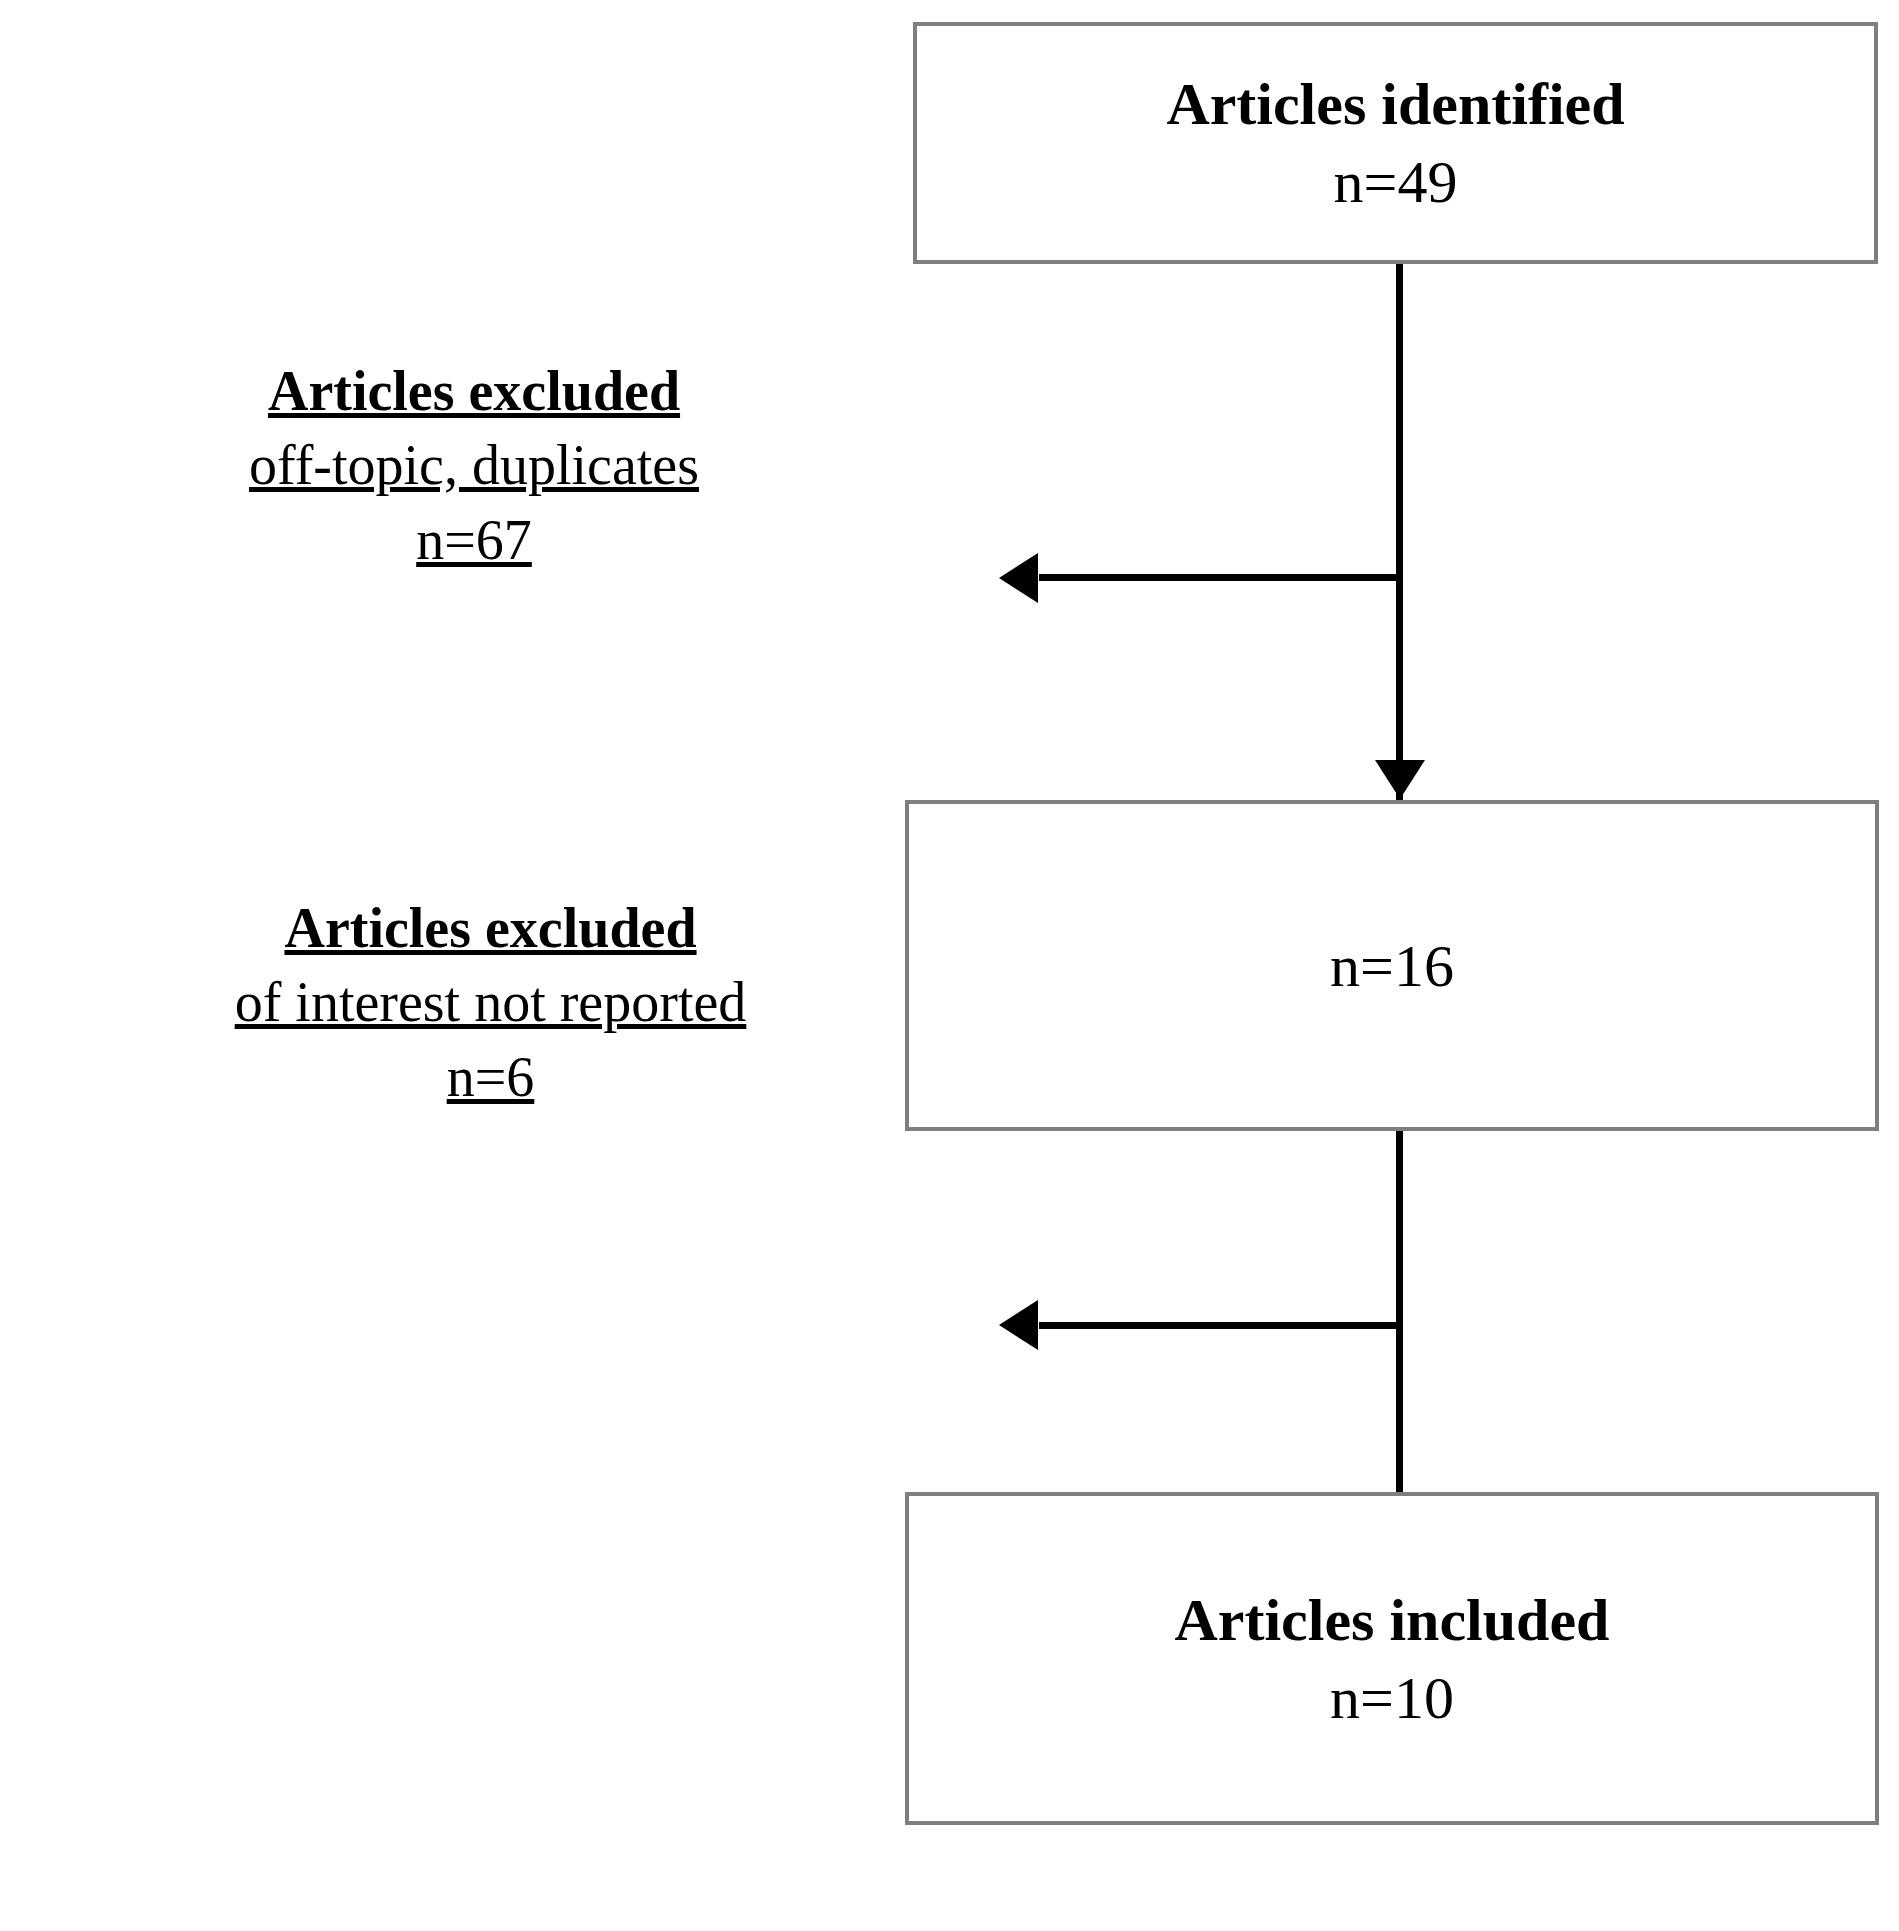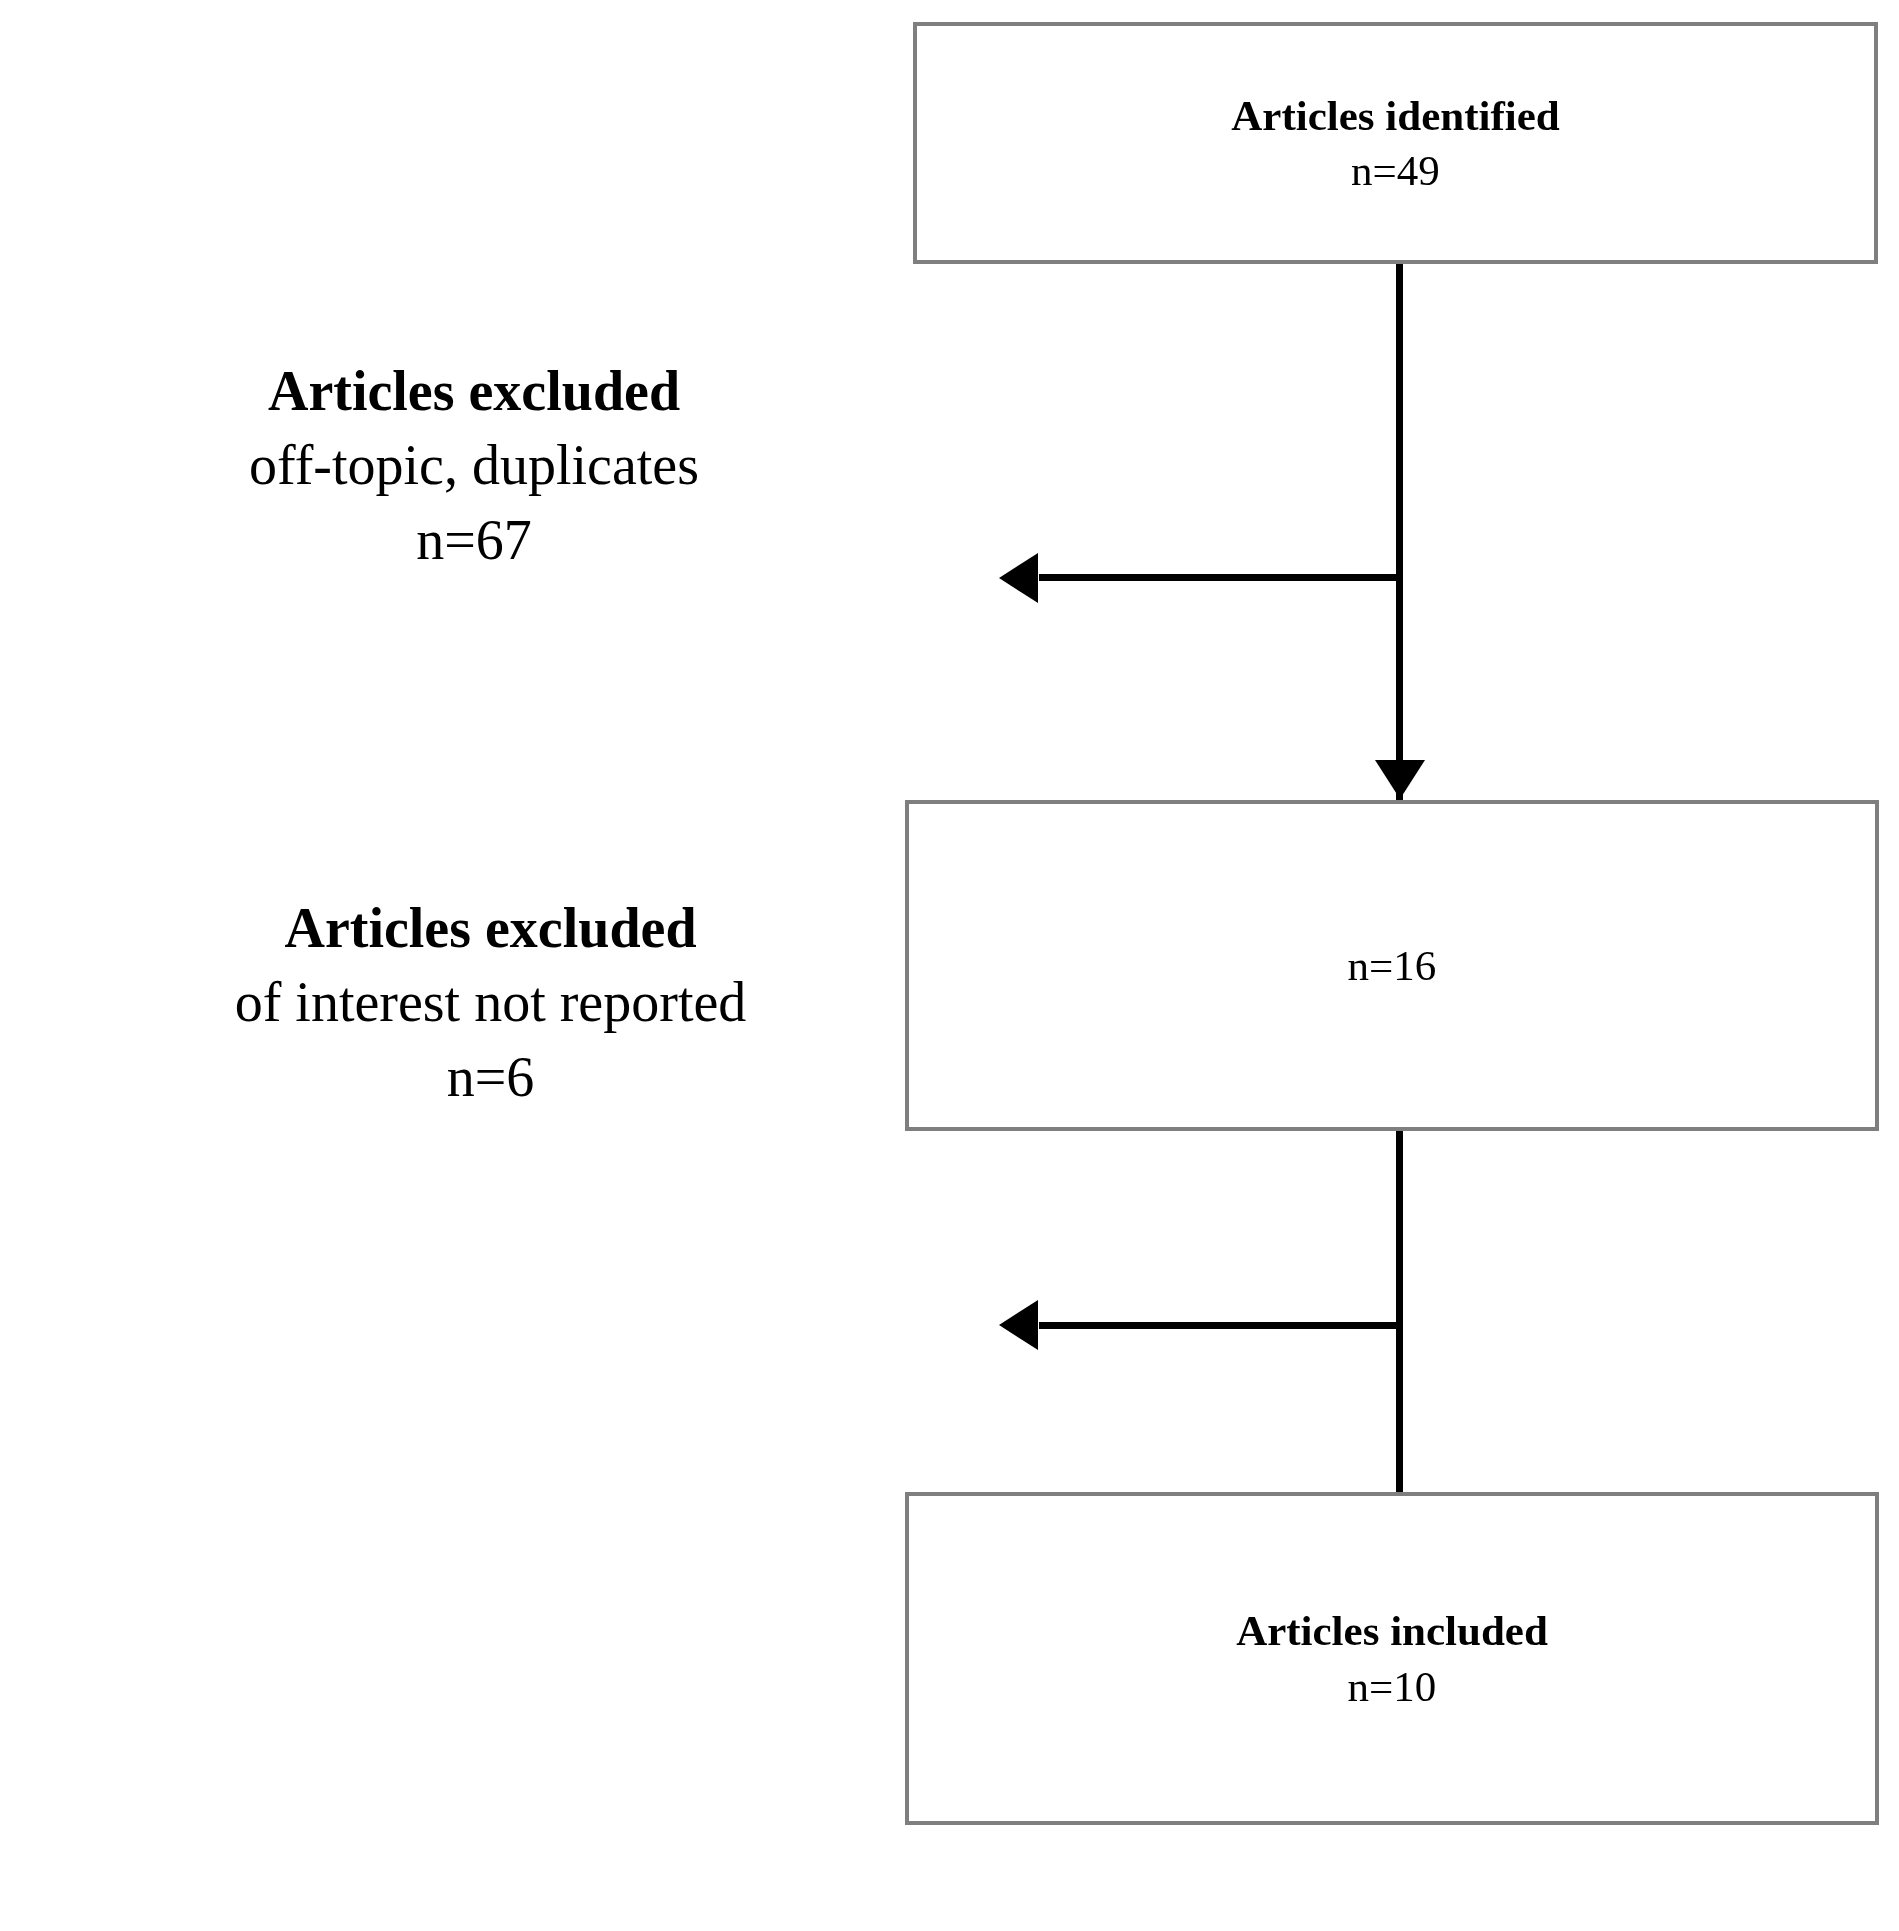--- a/index.html
+++ b/index.html
@@ -29,40 +29,41 @@
     display: flex;
     flex-direction: column;
     align-items: center;
     justify-content: center;
     text-align: center;
   }
   .flow-box .line {
     display: block;
     white-space: nowrap;
     line-height: 1.30;
-    font-size: 43px;
+    font-size: 60px;
   }
   .flow-box .line.bold {
     font-weight: bold;
   }
 
   #box-identified { left: 913px; top: 22.4px;   width: 965px; height: 242px; }
   #box-reviewed   { left: 905px; top: 800px;  width: 974px; height: 331px; }
   #box-included   { left: 905px; top: 1492px; width: 974px; height: 333px; }
 
   
   .side-label {
     position: absolute;
     text-align: center;
     line-height: 1.33;
   }
   .side-label .line {
     display: block;
     white-space: nowrap;
     font-size: 56px;
+    text-decoration: underline;
   }
   .side-label .line.bold { font-weight: bold; }
 
   #label-excluded-1 { left: 116px; top: 354px;  width: 716px; }
   #label-excluded-2 { left: 9px;  top: 891px;  width: 963px; }
 
   
   .v-line {
     position: absolute;
     width: 7.2px;

